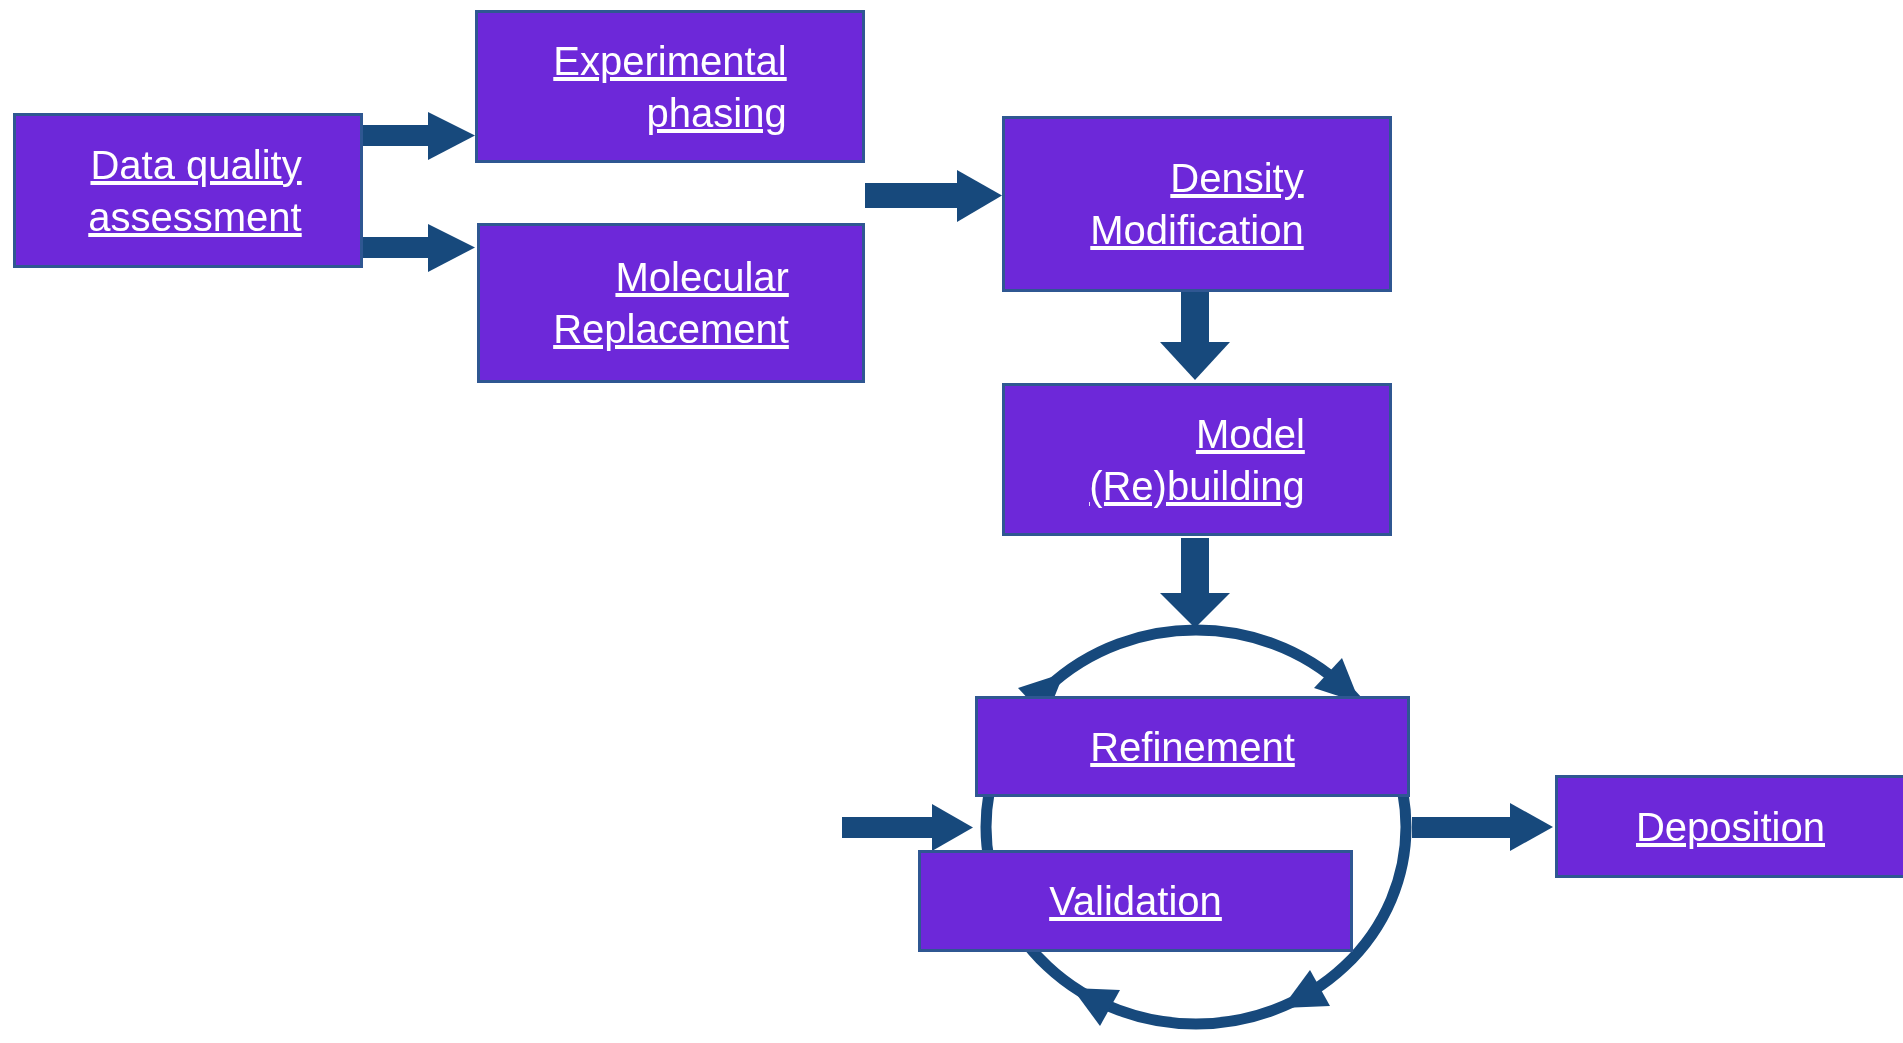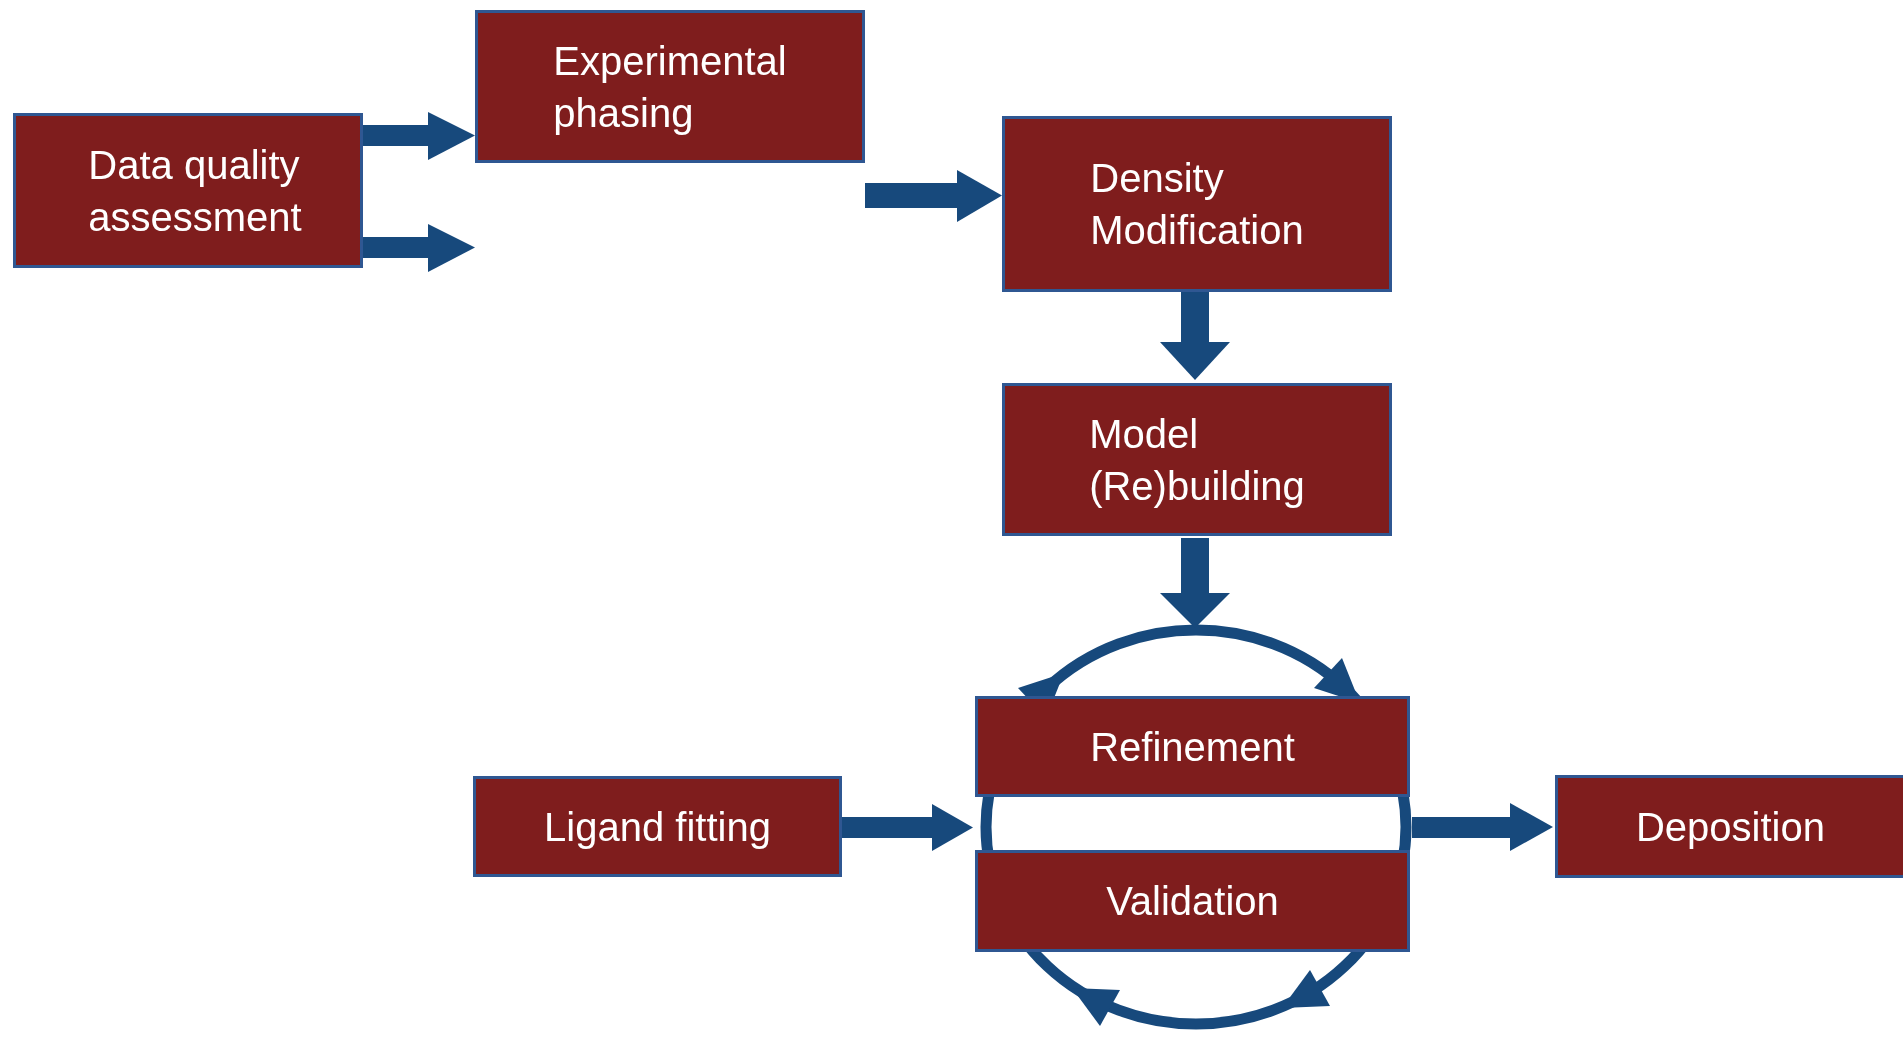--- a/index.html
+++ b/index.html
@@ -10,36 +10,37 @@
     font-family:"Liberation Sans", sans-serif;
     overflow:hidden;
   }
   .arrows-layer{
     position:absolute;left:0;top:0;width:1903px;height:1043px;
     z-index:1;
   }
   .node{
     position:absolute;
     box-sizing:border-box;
-    background:#7f1d1d;
+    background:#6d28d9;
     border:3px solid #2F5792;
     color:#FFFFFF;
     display:flex;align-items:center;justify-content:center;
-    text-align:left;
+    text-align:right;
     font-size:40px;line-height:1.3;
     white-space:pre-line;
     z-index:2;
+    text-decoration:underline;
   }
   .n-dqa {left:13px;   top:113px; width:350px; height:155px;padding-left:14px;}
   .n-exp {left:475px;  top:10px;  width:390px; height:153px;}
   .n-mol {left:477px;  top:223px; width:388px; height:160px;}
   .n-den {left:1002px; top:116px; width:390px; height:176px;}
   .n-mod {left:1002px; top:383px; width:390px; height:153px;}
   .n-ref {left:975px;  top:696px; width:435px; height:101px;}
-  .n-val {left:975px;  top:850px; width:435px; height:102px;}
+  .n-val {left:918px;  top:850px; width:435px; height:102px;}
   .n-lig {left:473px;  top:776px; width:369px; height:101px;}
   .n-dep {left:1555px; top:775px; width:351px; height:103px;}
 </style>
 </head>
 <body>
 
 <div class="canvas">
 
   <svg class="arrows-layer" viewBox="0 0 1903 1043" xmlns="http://www.w3.org/2000/svg">
 
@@ -88,28 +89,29 @@
       </g>
     </g>
   </svg>
 
   <div class="node n-dqa">Data quality
 assessment</div>
 
   <div class="node n-exp">Experimental
 phasing</div>
 
+  <div class="node n-mol">Molecular
+Replacement</div>
 
   <div class="node n-den">Density
 Modification</div>
 
   <div class="node n-mod">Model
 (Re)building</div>
 
   <div class="node n-ref">Refinement</div>
 
   <div class="node n-val">Validation</div>
 
-  <div class="node n-lig">Ligand fitting</div>
 
   <div class="node n-dep">Deposition</div>
 
 </div>
 
 </body></html>

